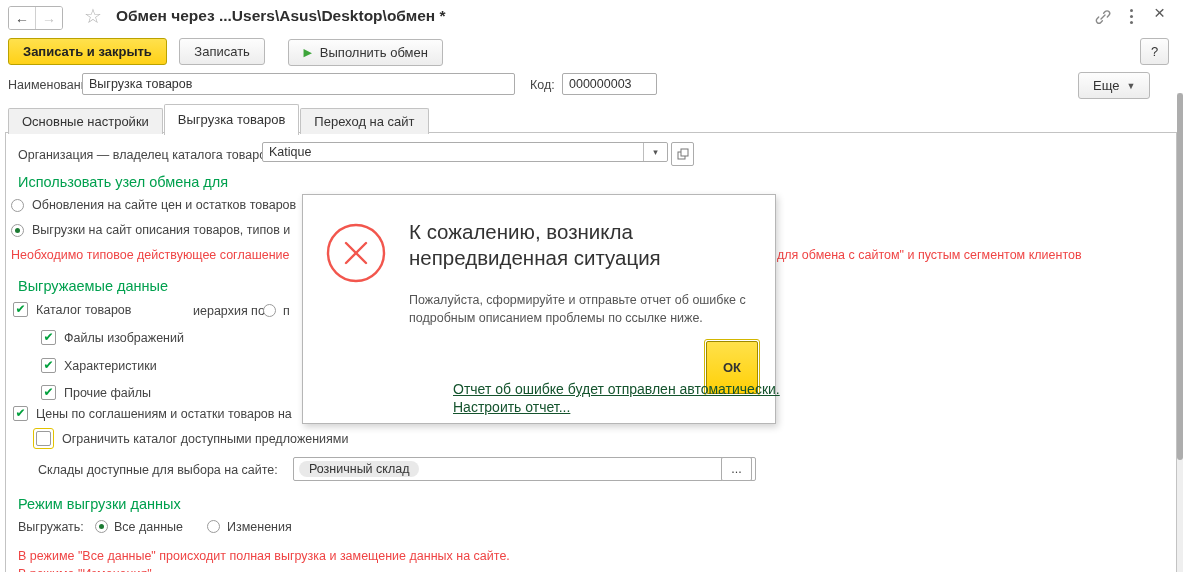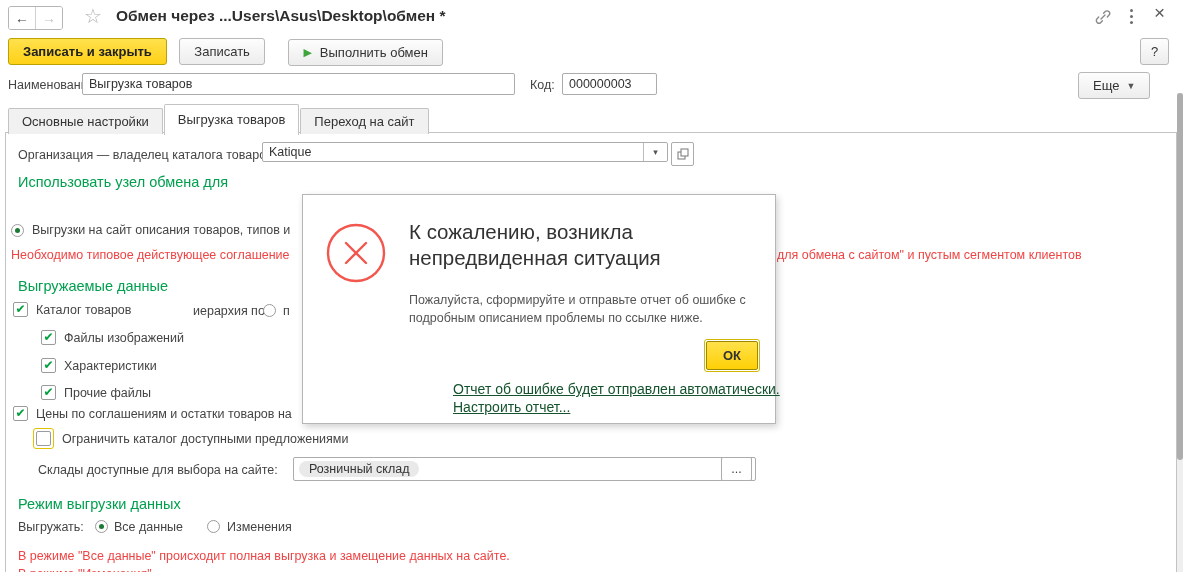--- a/index.html
+++ b/index.html
@@ -59,21 +59,21 @@
   
   .sb-track{left:1177px;top:93px;width:6px;height:479px;background:#efefef;}
   .sb-thumb{left:1177px;top:93px;width:6px;height:367px;background:#adadad;border-radius:3px;}
 
   
   .dialog{left:302px;top:194px;width:472px;height:228px;background:#fff;border:1px solid #b6b6b6;
           box-shadow:2px 3px 7px rgba(0,0,0,.18);z-index:10;}
   .dlg-title{left:106px;top:24px;width:332px;font-size:20.5px;line-height:1.26;color:#333;}
   .dlg-msg{left:106px;top:96px;width:348px;font-size:12.5px;line-height:1.45;color:#555;}
   .okring{left:401px;top:144px;border:1px solid #d2b600;border-radius:3px;padding:1px;}
-  .okbtn{display:block;min-width:46px;height:27px;line-height:27px;text-align:center;padding:0 2px;
+  .okbtn{display:block;min-width:46px;height:27px;line-height:27px;text-align:center;padding:12px 2px;
          background:linear-gradient(#ffe14a,#ffd007);border:1px solid #9c8900;border-radius:2px;
          font-size:13px;font-weight:bold;color:#333;}
   .dlg-link{color:#14532d;text-decoration:underline;font-size:14px;white-space:nowrap;}
 </style>
 </head>
 <body>
 
 <div id="app">
 
   <div class="abs navgroup">
@@ -128,20 +128,24 @@
     <span class="dd">▾</span>
   </div>
   <span class="abs sqbtn" style="left:671px;top:142px;">
     <svg width="12" height="12" viewBox="0 0 12 12">
       <rect x="1" y="4" width="7" height="7" fill="#fff" stroke="#777"></rect>
       <rect x="4" y="1" width="7" height="7" fill="#fff" stroke="#777"></rect>
     </svg>
   </span>
 
   <div class="abs gtitle" style="left:18px;top:174px;">Использовать узел обмена для</div>
+  <div class="abs rowflex" style="left:11px;top:198px;">
+    <span class="radio"></span>
+    <span class="lbl">Обновления на сайте цен и остатков товаров</span>
+  </div>
   <div class="abs rowflex" style="left:11px;top:223px;">
     <span class="radio">
         <span class="dot"></span>
       </span>
     <span class="lbl">Выгрузки на сайт описания товаров, типов и</span>
   </div>
   <div class="abs note" style="left:11px;top:248px;">Необходимо типовое действующее соглашение</div>
   <div class="abs note" style="left:777px;top:248px;">для обмена с сайтом" и пустым сегментом клиентов</div>
 
   <div class="abs gtitle" style="left:18px;top:278px;">Выгружаемые данные</div>

